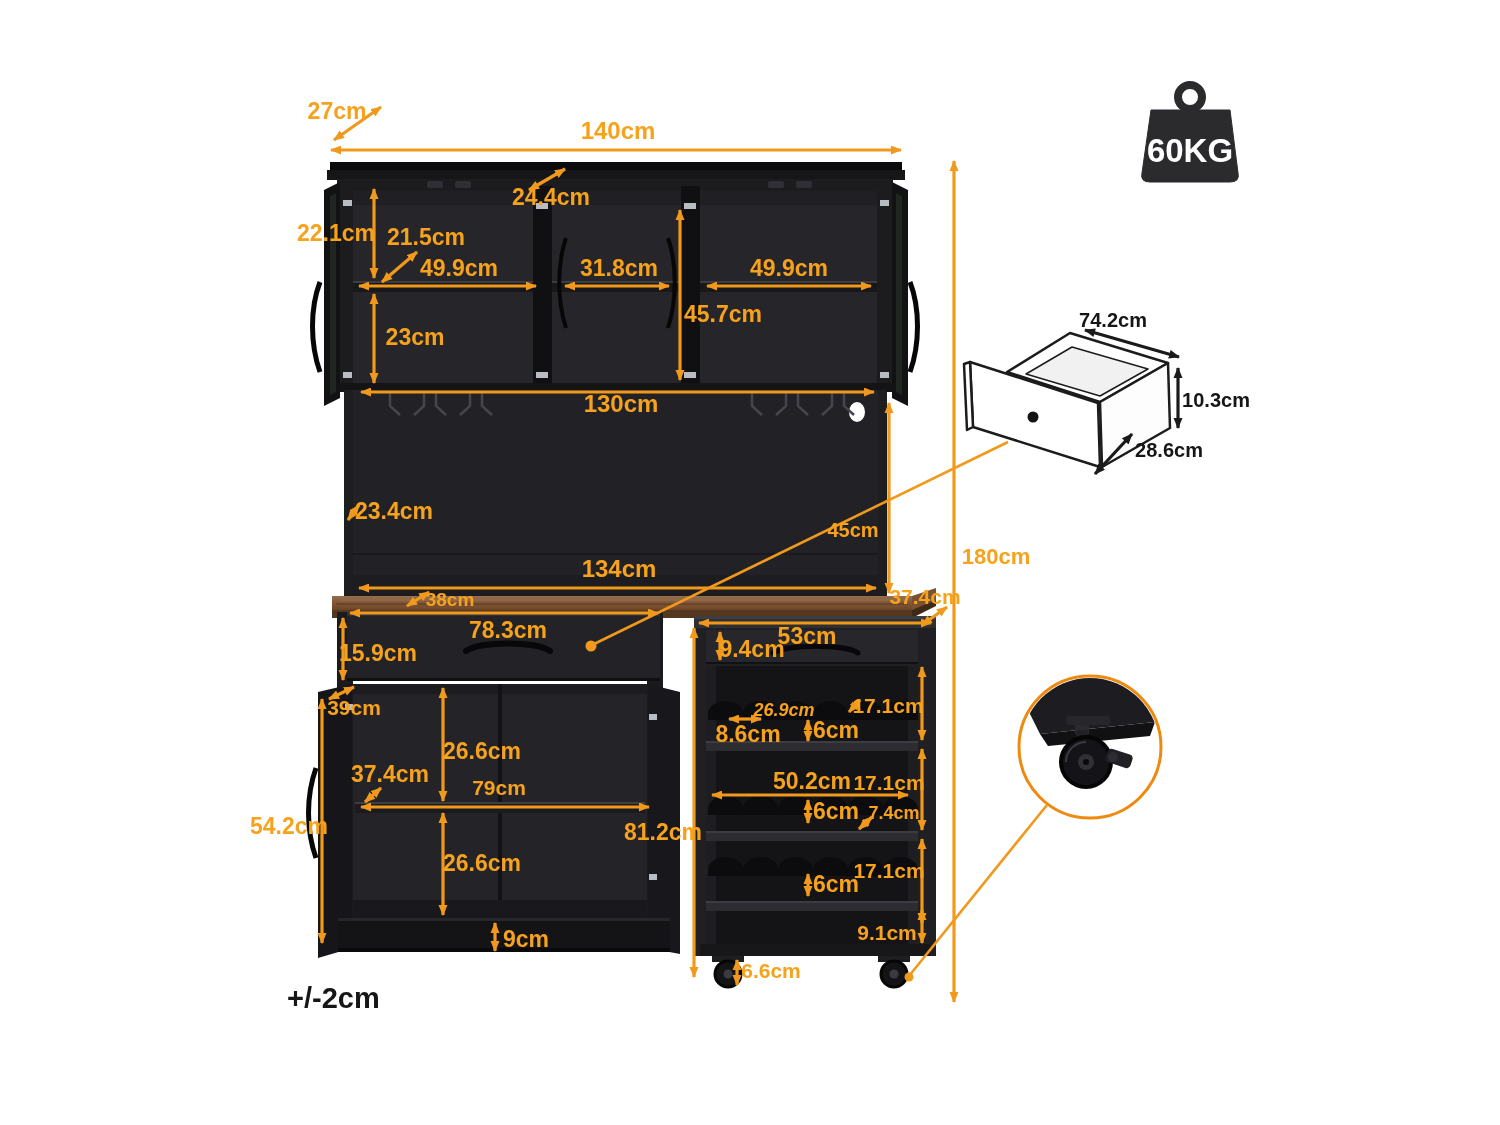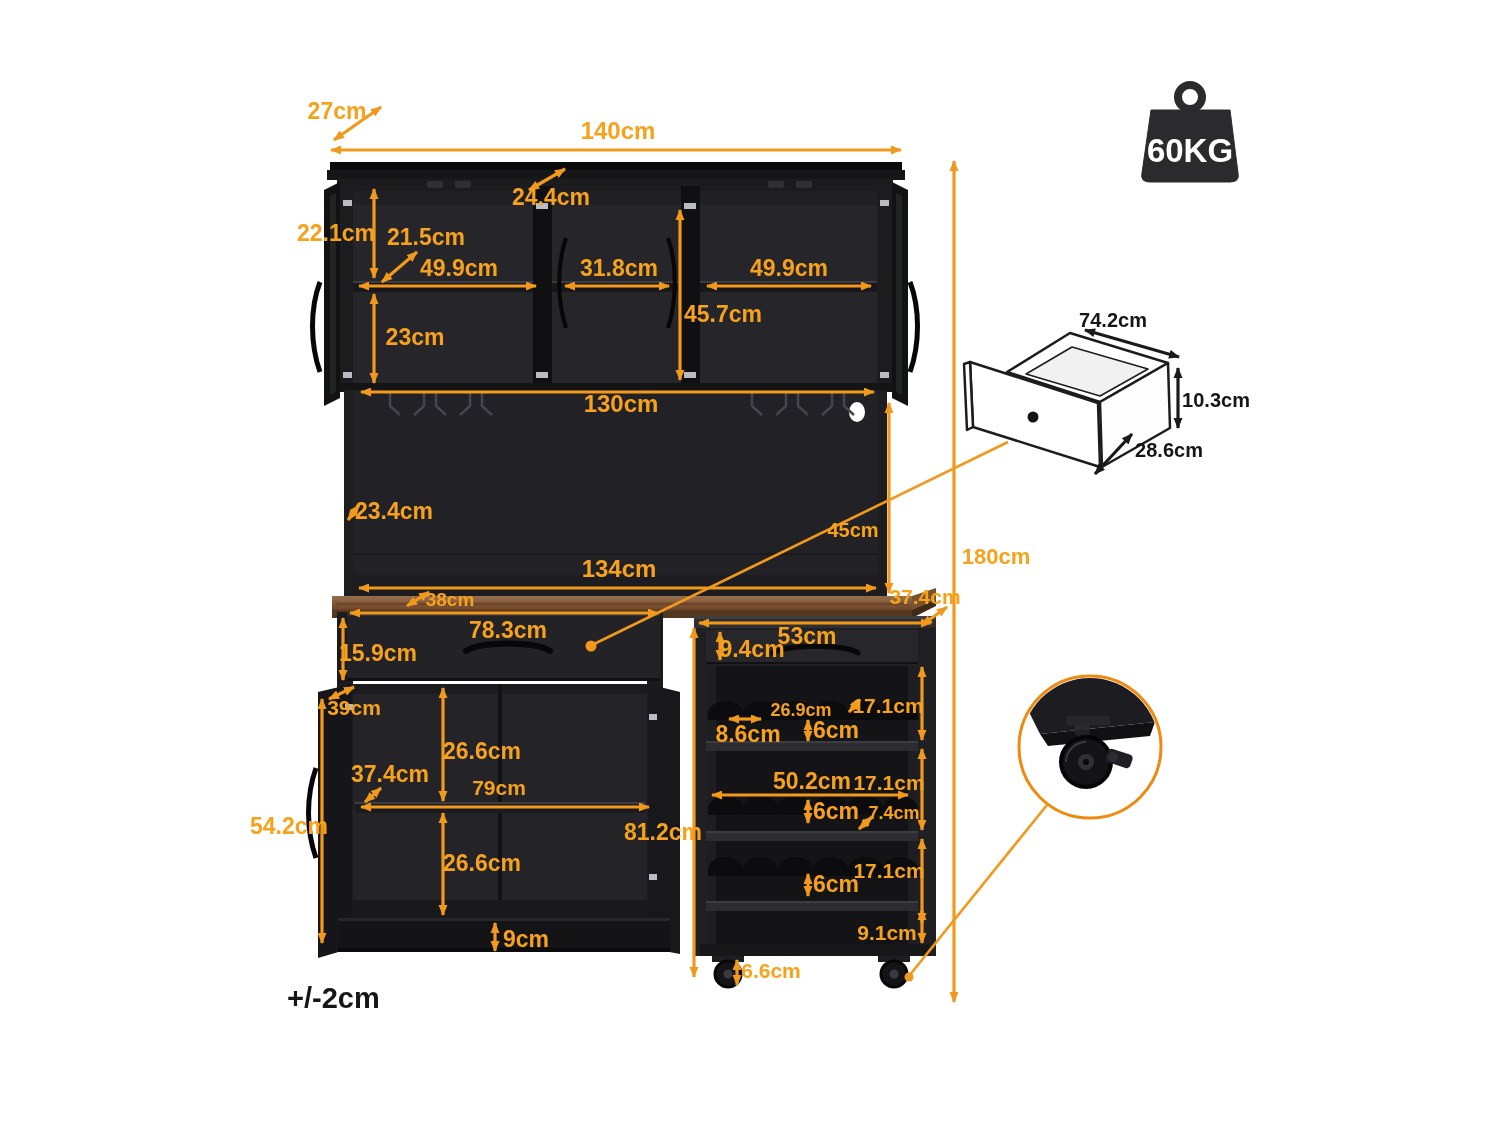--- a/index.html
+++ b/index.html
@@ -314,21 +314,21 @@
 <div class="dim" style="left:390px;top:774px;">37.4cm</div>
 <div class="dim s21" style="left:499px;top:787px;">79cm</div>
 <div class="dim" style="left:289px;top:826px;">54.2cm</div>
 <div class="dim" style="left:482px;top:863px;">26.6cm</div>
 <div class="dim" style="left:663px;top:832px;">81.2cm</div>
 <div class="dim" style="left:526px;top:939px;">9cm</div>
 <div class="dim s22" style="left:996px;top:557px;">180cm</div>
 <div class="dim" style="left:807px;top:636px;">53cm</div>
 <div class="dim" style="left:752px;top:649px;">9.4cm</div>
 <div class="dim s21" style="left:888px;top:705px;">17.1cm</div>
-<div class="dim s18" style="left:801px;top:710px;">26.9cm</div>
+<div class="dim s18" style="left:784px;top:710px;font-style:italic;">26.9cm</div>
 <div class="dim" style="left:748px;top:734px;">8.6cm</div>
 <div class="dim" style="left:836px;top:730px;">6cm</div>
 <div class="dim" style="left:812px;top:781px;">50.2cm</div>
 <div class="dim s21" style="left:889px;top:782px;">17.1cm</div>
 <div class="dim" style="left:836px;top:811px;">6cm</div>
 <div class="dim s18" style="left:894px;top:813px;">7.4cm</div>
 <div class="dim s21" style="left:889px;top:870px;">17.1cm</div>
 <div class="dim" style="left:836px;top:884px;">6cm</div>
 <div class="dim s21" style="left:887px;top:932px;">9.1cm</div>
 <div class="dim s21" style="left:771px;top:970px;">6.6cm</div>

